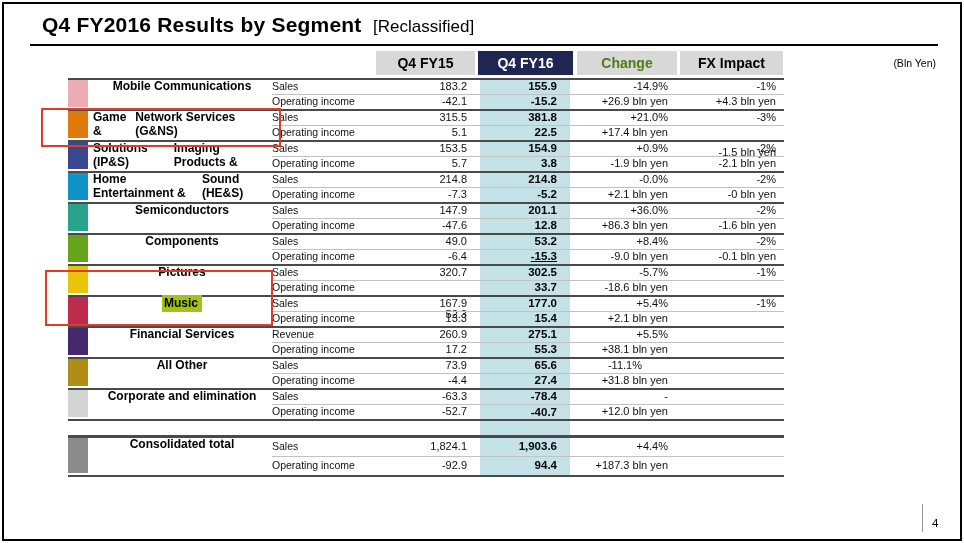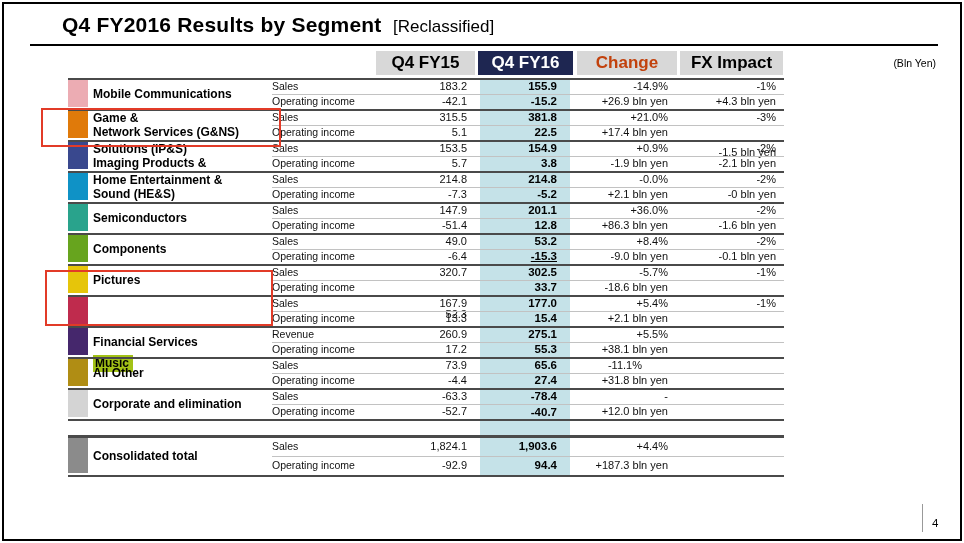--- a/index.html
+++ b/index.html
@@ -1,32 +1,32 @@
 <!DOCTYPE html>
 <html><head>
 <meta charset="utf-8">
 <style>
   html,body{margin:0;padding:0;background:#fff;}
   body{width:964px;height:543px;position:relative;overflow:hidden;
        font-family:"Liberation Sans", sans-serif;color:#000;}
   .abs{position:absolute;}
   .frame{position:absolute;inset:2px;border:2px solid #000;z-index:1;}
   .title{left:42px;top:13px;z-index:3;white-space:nowrap;}
-  .title .main{font-size:21px;font-weight:bold;letter-spacing:.2px;margin-left:20px;}
+  .title .main{font-size:21px;font-weight:bold;letter-spacing:.2px;}
   .title .suffix{font-size:17px;font-weight:normal;margin-left:7px;}
   .title-rule{left:30px;top:44px;width:908px;height:2px;background:#000;z-index:3;}
   .col-h{position:absolute;top:51px;height:24px;display:flex;align-items:center;
-         justify-content:center;font-weight:bold;font-size:17px;z-index:3;}
+         justify-content:center;font-weight:bold;font-size:14px;z-index:3;}
   .unit-note{left:858px;top:57px;width:78px;text-align:right;font-size:10.5px;z-index:3;}
   .fy16-band{left:480px;top:79px;width:90px;height:396px;z-index:2;}
   .seg-line{background:#4a4a4a;height:2px;z-index:4;}
   .thin-line{background:#c2c2c2;height:1px;z-index:4;}
   .chip{width:20px;z-index:3;}
   .seg-name{font-weight:bold;font-size:12px;line-height:14px;display:flex;
-            flex-direction:column;justify-content:center;z-index:4;}
+            flex-direction:row;justify-content:center;z-index:4;}
   .cell{display:flex;align-items:center;font-size:11px;z-index:4;white-space:nowrap;}
   .metric{font-size:10.5px;justify-content:flex-start;color:#111;}
   .num{justify-content:flex-end;text-align:right;color:#111;}
   .fy16v{font-weight:bold;font-size:11.5px;color:#000;}
   .red-box{position:absolute;border:2px solid #e23b28;z-index:6;background:transparent;}
   .box-gns{left:41px;top:108px;width:236px;height:35px;}
   .box-pm{left:45px;top:270px;width:224px;height:52px;}
   .hl{padding:1px 4px 2px 2px;}
   .page-num-wrap{left:922px;top:502px;height:30px;display:flex;align-items:flex-end;z-index:3;}
   .page-num-bar{display:inline-block;width:1px;height:28px;background:#999;}
@@ -38,21 +38,21 @@
 <div class="frame"></div>
 
 <div class="abs title">
   <span class="main">Q4 FY2016  Results by Segment</span>
   <span class="suffix">[Reclassified]</span>
 </div>
 <div class="abs title-rule"></div>
 
 <div class="col-h" id="h-fy15" style="left: 376px; width: 99px; background: rgb(216, 216, 216); color: rgb(0, 0, 0);">Q4 FY15</div>
 <div class="col-h" id="h-fy16" style="left: 478px; width: 95px; background: rgb(30, 38, 81); color: rgb(255, 255, 255);">Q4 FY16</div>
-<div class="col-h" id="h-change" style="left: 577px; width: 100px; background: rgb(216, 216, 216); color: #c2410c;">Change</div>
+<div class="col-h" id="h-change" style="left: 577px; width: 100px; background: rgb(216, 216, 216); color: #4d7c0f;">Change</div>
 <div class="col-h" id="h-fx" style="left: 680px; width: 103px; background: rgb(216, 216, 216); color: rgb(0, 0, 0);">FX Impact</div>
 
 <div class="abs unit-note">(Bln Yen)</div>
 
 <div class="abs fy16-band" id="fy16-band" style="background: rgb(197, 226, 232);"></div>
 
 <div id="table-root">
     <div class="abs seg-line" style="left: 68px; top: 78px; width: 716px; height: 2px;"></div>
     <div class="abs chip" style="left: 68px; top: 80px; width: 20px; height: 27px; background: rgb(236, 172, 179);"></div>
     <div class="abs seg-name" style="left: 93px; top: 79px; width: 178px; height: 29px;">
@@ -125,21 +125,21 @@
     <div class="abs seg-name" style="left: 93px; top: 203px; width: 178px; height: 29px;">
       <div>Semiconductors</div>
     </div>
     <div class="abs cell metric" style="left: 272px; top: 203px; width: 102px; height: 14.5px;">Sales</div>
     <div class="abs cell num" style="left: 380px; top: 203px; width: 87px; height: 14.5px;">147.9</div>
     <div class="abs cell num fy16v" style="left: 480px; top: 203px; width: 77px; height: 14.5px;">201.1</div>
     <div class="abs cell num" style="left: 575px; top: 203px; width: 93px; height: 14.5px;">+36.0%</div>
     <div class="abs cell num" style="left: 678px; top: 203px; width: 98px; height: 14.5px;">-2%</div>
     <div class="abs thin-line" style="left: 272px; top: 217.5px; width: 512px; height: 1px;"></div>
     <div class="abs cell metric" style="left: 272px; top: 217.5px; width: 102px; height: 14.5px;">Operating income</div>
-    <div class="abs cell num" style="left: 380px; top: 217.5px; width: 87px; height: 14.5px;">-51.4</div>
+    <div class="abs cell num" style="left: 380px; top: 217.5px; width: 87px; height: 14.5px;">-47.6</div>
     <div class="abs cell num fy16v" style="left: 480px; top: 217.5px; width: 77px; height: 14.5px;">12.8</div>
     <div class="abs cell num" style="left: 575px; top: 217.5px; width: 93px; height: 14.5px;">+86.3 bln yen</div>
     <div class="abs cell num" style="left: 678px; top: 217.5px; width: 98px; height: 14.5px;">-1.6 bln yen</div>
     <div class="abs seg-line" style="left: 68px; top: 233px; width: 716px; height: 2px;"></div>
     <div class="abs chip" style="left: 68px; top: 235px; width: 20px; height: 27px; background: rgb(103, 164, 30);"></div>
     <div class="abs seg-name" style="left: 93px; top: 234px; width: 178px; height: 29px;">
       <div>Components</div>
     </div>
     <div class="abs cell metric" style="left: 272px; top: 234px; width: 102px; height: 14.5px;">Sales</div>
     <div class="abs cell num" style="left: 380px; top: 234px; width: 87px; height: 14.5px;">49.0</div>
@@ -163,21 +163,21 @@
     <div class="abs cell num" style="left: 575px; top: 265px; width: 93px; height: 14.5px;">-5.7%</div>
     <div class="abs cell num" style="left: 678px; top: 265px; width: 98px; height: 14.5px;">-1%</div>
     <div class="abs thin-line" style="left: 272px; top: 279.5px; width: 512px; height: 1px;"></div>
     <div class="abs cell metric" style="left: 272px; top: 279.5px; width: 102px; height: 14.5px;">Operating income</div>
     <div class="abs cell num" style="left: 380px; top: 294px; width: 87px; height: 14.5px; margin-top: 13px;">52.3</div>
     <div class="abs cell num fy16v" style="left: 480px; top: 279.5px; width: 77px; height: 14.5px;">33.7</div>
     <div class="abs cell num" style="left: 575px; top: 279.5px; width: 93px; height: 14.5px;">-18.6 bln yen</div>
     <div class="abs cell num" style="left: 678px; top: 279.5px; width: 98px; height: 14.5px;"></div>
     <div class="abs seg-line" style="left: 68px; top: 295px; width: 716px; height: 2px;"></div>
     <div class="abs chip" style="left: 68px; top: 297px; width: 20px; height: 27px; background: rgb(191, 43, 77);"></div>
-    <div class="abs seg-name" style="left: 93px; top: 296px; width: 178px; height: 42px; margin-top: 46px;">
+    <div class="abs seg-name" style="left: 93px; top: 296px; width: 178px; height: 42px;">
       <div><span class="hl" style="background: rgb(163, 194, 22);">Music</span></div>
     </div>
     <div class="abs cell metric" style="left: 272px; top: 296px; width: 102px; height: 14.5px;">Sales</div>
     <div class="abs cell num" style="left: 380px; top: 296px; width: 87px; height: 14.5px;">167.9</div>
     <div class="abs cell num fy16v" style="left: 480px; top: 296px; width: 77px; height: 14.5px;">177.0</div>
     <div class="abs cell num" style="left: 575px; top: 296px; width: 93px; height: 14.5px;">+5.4%</div>
     <div class="abs cell num" style="left: 678px; top: 296px; width: 98px; height: 14.5px;">-1%</div>
     <div class="abs thin-line" style="left: 272px; top: 310.5px; width: 512px; height: 1px;"></div>
     <div class="abs cell metric" style="left: 272px; top: 310.5px; width: 102px; height: 14.5px;">Operating income</div>
     <div class="abs cell num" style="left: 380px; top: 310.5px; width: 87px; height: 14.5px;">13.3</div>

